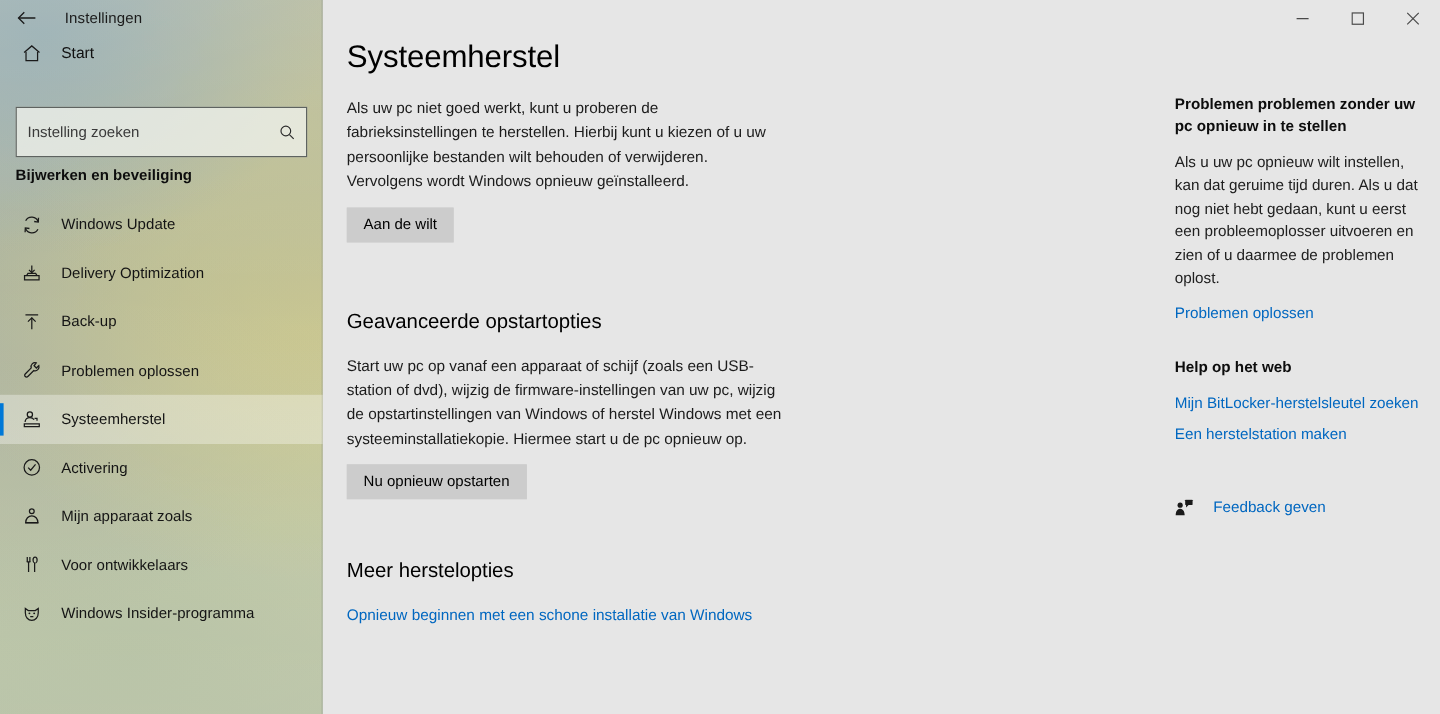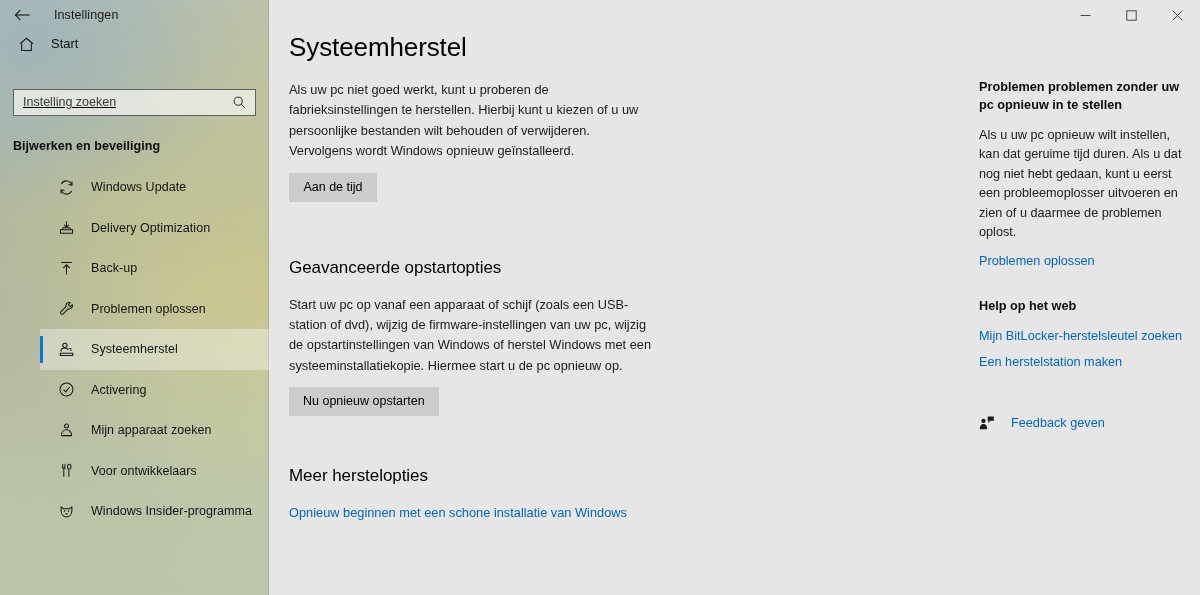--- a/index.html
+++ b/index.html
@@ -137,28 +137,27 @@
   }
 
   
   .search-wrap {
     margin: 13px 13px 0 13px;
     height: 29px;
     position: relative;
   }
   .search-box {
     width: 100%;
-    height: 27px;
+    height: 42px;
     background: rgba(238,240,234,0.80);
     border: 1px solid #5e6360;
     display: flex;
     align-items: center;
     padding: 0 4px 0 9px;
     cursor: text;
-    text-decoration: underline;
   }
   .search-box input {
     flex: 1;
     border: none;
     outline: none;
     background: transparent;
     font-family: inherit;
     font-size: 12.5px;
     color: #1a1a1a;
     height: 25px;
@@ -191,21 +190,20 @@
     margin-top: 12px;
     list-style: none;
   }
   .nav-item {
     position: relative;
     display: flex;
     align-items: center;
     height: 40.5px;
     padding-left: 13px;
     cursor: pointer;
-    margin-left: 40px;
   }
   .nav-item.selected { background: rgba(255,255,255,0.34); }
   .nav-item.selected::before {
     content: "";
     position: absolute;
     left: 0;
     top: 7px;
     bottom: 7px;
     width: 3px;
     background: #0078d7;
@@ -442,21 +440,21 @@
         </li>
 
         <li class="nav-item">
           <span class="ico">
             <svg width="17" height="17" viewBox="0 0 18 18" fill="none" stroke="#1a1a1a" stroke-width="1.1">
               <circle cx="9" cy="4.3" r="2.1"></circle>
               <path d="M3.6 14.4 C3.6 10.8 6 8.3 9 8.3 C12 8.3 14.4 10.8 14.4 14.4 Z"></path>
               <path d="M3.2 14.6 H14.8"></path>
             </svg>
           </span>
-          <span class="lbl">Mijn apparaat zoeken</span>
+          <span class="lbl">Mijn apparaat zoals</span>
         </li>
 
         <li class="nav-item">
           <span class="ico">
             <svg width="17" height="17" viewBox="0 0 18 18" fill="none" stroke="#1a1a1a" stroke-width="1.1">
               <path d="M5 2.4 V6.6 M7.3 2.4 V6.6 M6.15 6.6 V15.6"></path>
               <path d="M4.6 6.6 H7.7"></path>
               <path d="M11.9 2.4 c-1.1 0-1.8 1.1-1.8 2.6 c0 1.4 0.6 2.5 1.4 2.7 V15.6"></path>
               <path d="M11.9 2.4 c1.1 0 1.8 1.1 1.8 2.6 c0 1.4-0.6 2.5-1.4 2.7"></path>
             </svg>
@@ -480,21 +478,21 @@
     </div>
   </aside>
 
   <div class="main">
 
     <div class="main-col">
       <h1 class="page-title">Systeemherstel</h1>
 
       <section class="section">
         <p class="section-body">Als uw pc niet goed werkt, kunt u proberen de fabrieksinstellingen te herstellen. Hierbij kunt u kiezen of u uw persoonlijke bestanden wilt behouden of verwijderen. Vervolgens wordt Windows opnieuw geïnstalleerd.</p>
-        <button class="btn">Aan de tijd</button>
+        <button class="btn">Aan de wilt</button>
       </section>
 
       <div class="gap-lg"></div>
 
       <section class="section">
         <h2 class="section-title">Geavanceerde opstartopties</h2>
         <p class="section-body">Start uw pc op vanaf een apparaat of schijf (zoals een USB-station of dvd), wijzig de firmware-instellingen van uw pc, wijzig de opstartinstellingen van Windows of herstel Windows met een systeeminstallatiekopie. Hiermee start u de pc opnieuw op.</p>
         <button class="btn">Nu opnieuw opstarten</button>
       </section>
 

